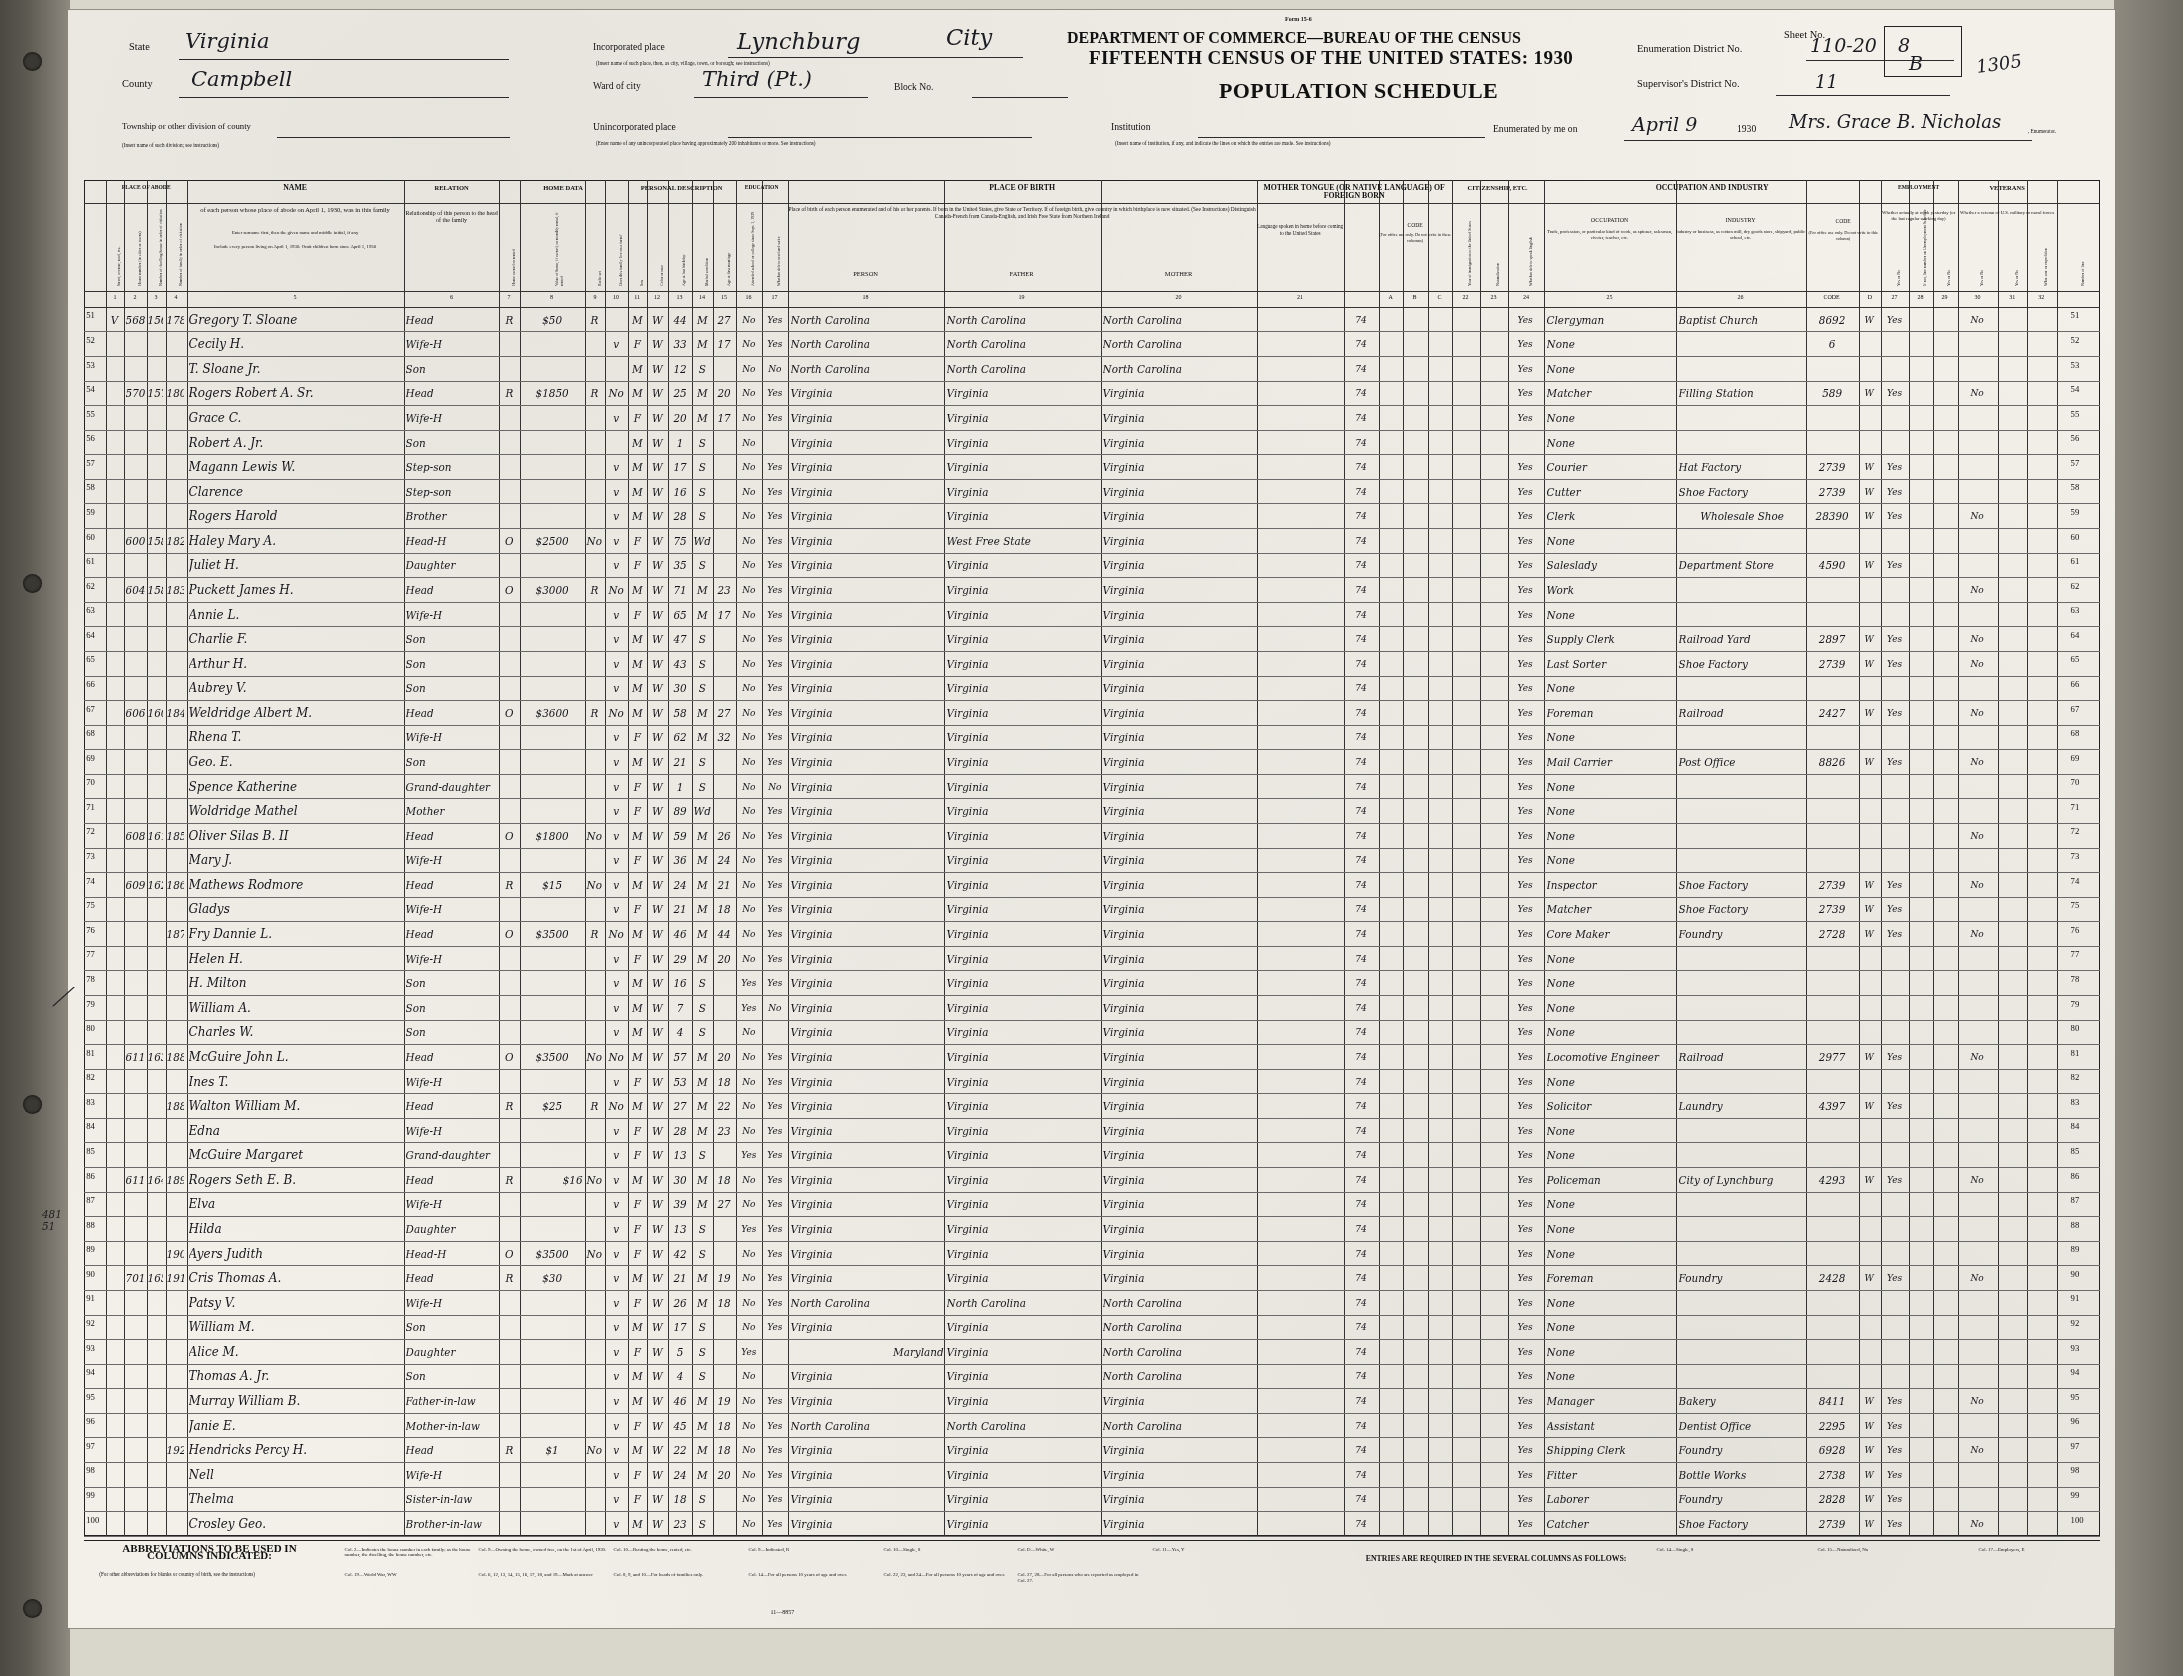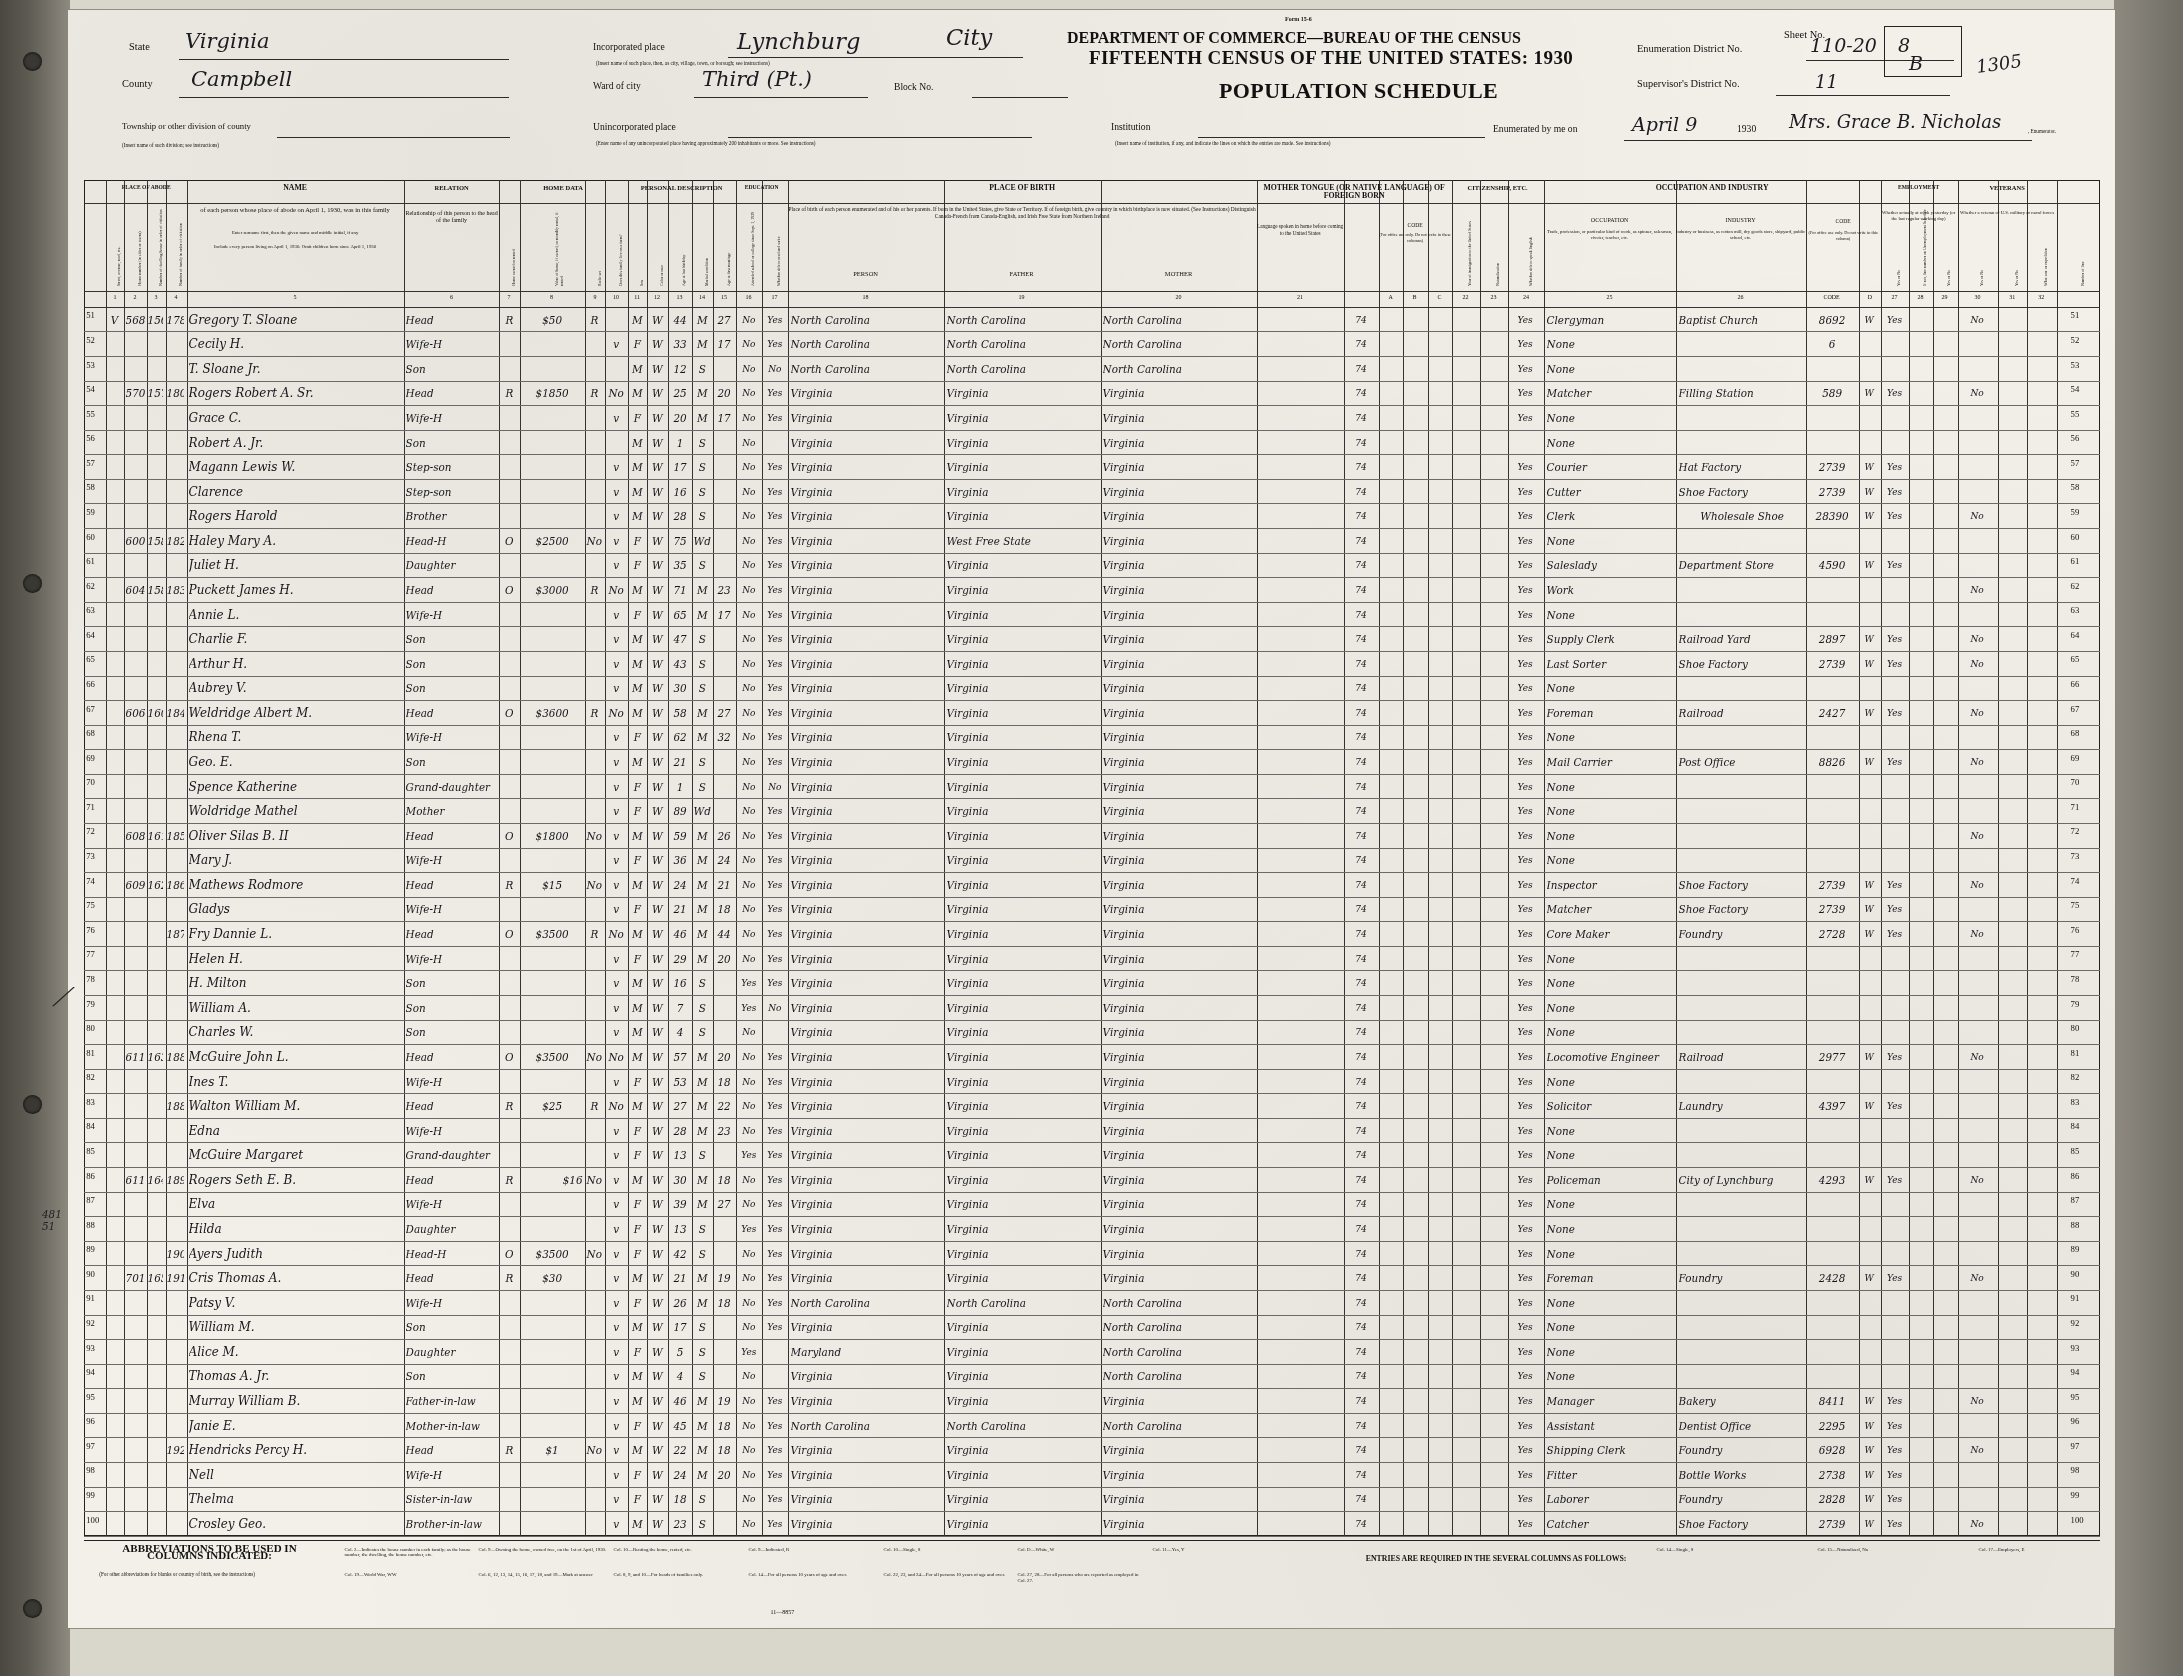--- a/index.html
+++ b/index.html
@@ -1269,21 +1269,21 @@
         <div class="rowtxt rowno" style="left:2.6px;top:1163px;font-size:8.7px;">93</div>
         <div class="rowtxt rowno" style="left:1987px;top:1163px;font-size:8.7px;">93</div>
         <div style="position:absolute;left:105px;top:1161px;width:214px;height:22px;overflow:hidden;font-family:'DejaVu Serif',serif;font-style:italic;font-size:12px;line-height:22px;color:#15151c;text-align:left;white-space:nowrap;">Alice M.</div>
         <div style="position:absolute;left:322px;top:1161px;width:92px;height:22px;overflow:hidden;font-family:'DejaVu Serif',serif;font-style:italic;font-size:10.4px;line-height:22px;color:#15151c;text-align:left;white-space:nowrap;">Daughter</div>
         <div style="position:absolute;left:523px;top:1161px;width:19px;height:22px;overflow:hidden;font-family:'DejaVu Serif',serif;font-style:italic;font-size:10.4px;line-height:22px;color:#15151c;text-align:center;white-space:nowrap;">v</div>
         <div style="position:absolute;left:546px;top:1161px;width:15.6px;height:22px;overflow:hidden;font-family:'DejaVu Serif',serif;font-style:italic;font-size:10.4px;line-height:22px;color:#15151c;text-align:center;white-space:nowrap;">F</div>
         <div style="position:absolute;left:565px;top:1161px;width:17.4px;height:22px;overflow:hidden;font-family:'DejaVu Serif',serif;font-style:italic;font-size:10.4px;line-height:22px;color:#15151c;text-align:center;white-space:nowrap;">W</div>
         <div style="position:absolute;left:586px;top:1161px;width:21px;height:22px;overflow:hidden;font-family:'DejaVu Serif',serif;font-style:italic;font-size:10.4px;line-height:22px;color:#15151c;text-align:center;white-space:nowrap;">5</div>
         <div style="position:absolute;left:610px;top:1161px;width:17.4px;height:22px;overflow:hidden;font-family:'DejaVu Serif',serif;font-style:italic;font-size:10.4px;line-height:22px;color:#15151c;text-align:center;white-space:nowrap;">S</div>
         <div style="position:absolute;left:654px;top:1161px;width:22.6px;height:22px;overflow:hidden;font-family:'DejaVu Serif',serif;font-style:italic;font-size:9px;line-height:22px;color:#15151c;text-align:center;white-space:nowrap;">Yes</div>
-        <div style="position:absolute;left:707px;top:1161px;width:153px;height:18px;overflow:hidden;font-family:'DejaVu Serif',serif;font-style:italic;font-size:10.4px;line-height:22px;color:#15151c;text-align:left;white-space:nowrap;">Maryland</div>
+        <div style="position:absolute;left:707px;top:1161px;width:153px;height:18px;overflow:hidden;font-family:'DejaVu Serif',serif;font-style:italic;font-size:10.4px;line-height:22px;color:#15151c;text-align:right;white-space:nowrap;">Maryland</div>
         <div style="position:absolute;left:863px;top:1161px;width:153px;height:22px;overflow:hidden;font-family:'DejaVu Serif',serif;font-style:italic;font-size:10.4px;line-height:22px;color:#15151c;text-align:left;white-space:nowrap;">Virginia</div>
         <div style="position:absolute;left:1019px;top:1161px;width:153px;height:22px;overflow:hidden;font-family:'DejaVu Serif',serif;font-style:italic;font-size:10.4px;line-height:22px;color:#15151c;text-align:left;white-space:nowrap;">North Carolina</div>
         <div style="position:absolute;left:1262px;top:1161px;width:31px;height:22px;overflow:hidden;font-family:'DejaVu Serif',serif;font-style:italic;font-size:9px;line-height:22px;color:#15151c;text-align:center;white-space:nowrap;">74</div>
         <div style="position:absolute;left:1425px;top:1161px;width:33px;height:22px;overflow:hidden;font-family:'DejaVu Serif',serif;font-style:italic;font-size:9px;line-height:22px;color:#15151c;text-align:center;white-space:nowrap;">Yes</div>
         <div style="position:absolute;left:1463px;top:1161px;width:129px;height:22px;overflow:hidden;font-family:'DejaVu Serif',serif;font-style:italic;font-size:10.4px;line-height:22px;color:#15151c;text-align:left;white-space:nowrap;">None</div>
         <div class="hline" style="top:1208px;width:2016px;background:#6a6a6a;"></div>
         <div class="rowtxt rowno" style="left:2.6px;top:1187px;font-size:8.7px;">94</div>
         <div class="rowtxt rowno" style="left:1987px;top:1187px;font-size:8.7px;">94</div>
         <div style="position:absolute;left:105px;top:1185px;width:214px;height:22px;overflow:hidden;font-family:'DejaVu Serif',serif;font-style:italic;font-size:12px;line-height:22px;color:#15151c;text-align:left;white-space:nowrap;">Thomas A. Jr.</div>
         <div style="position:absolute;left:322px;top:1185px;width:92px;height:22px;overflow:hidden;font-family:'DejaVu Serif',serif;font-style:italic;font-size:10.4px;line-height:22px;color:#15151c;text-align:left;white-space:nowrap;">Son</div>

